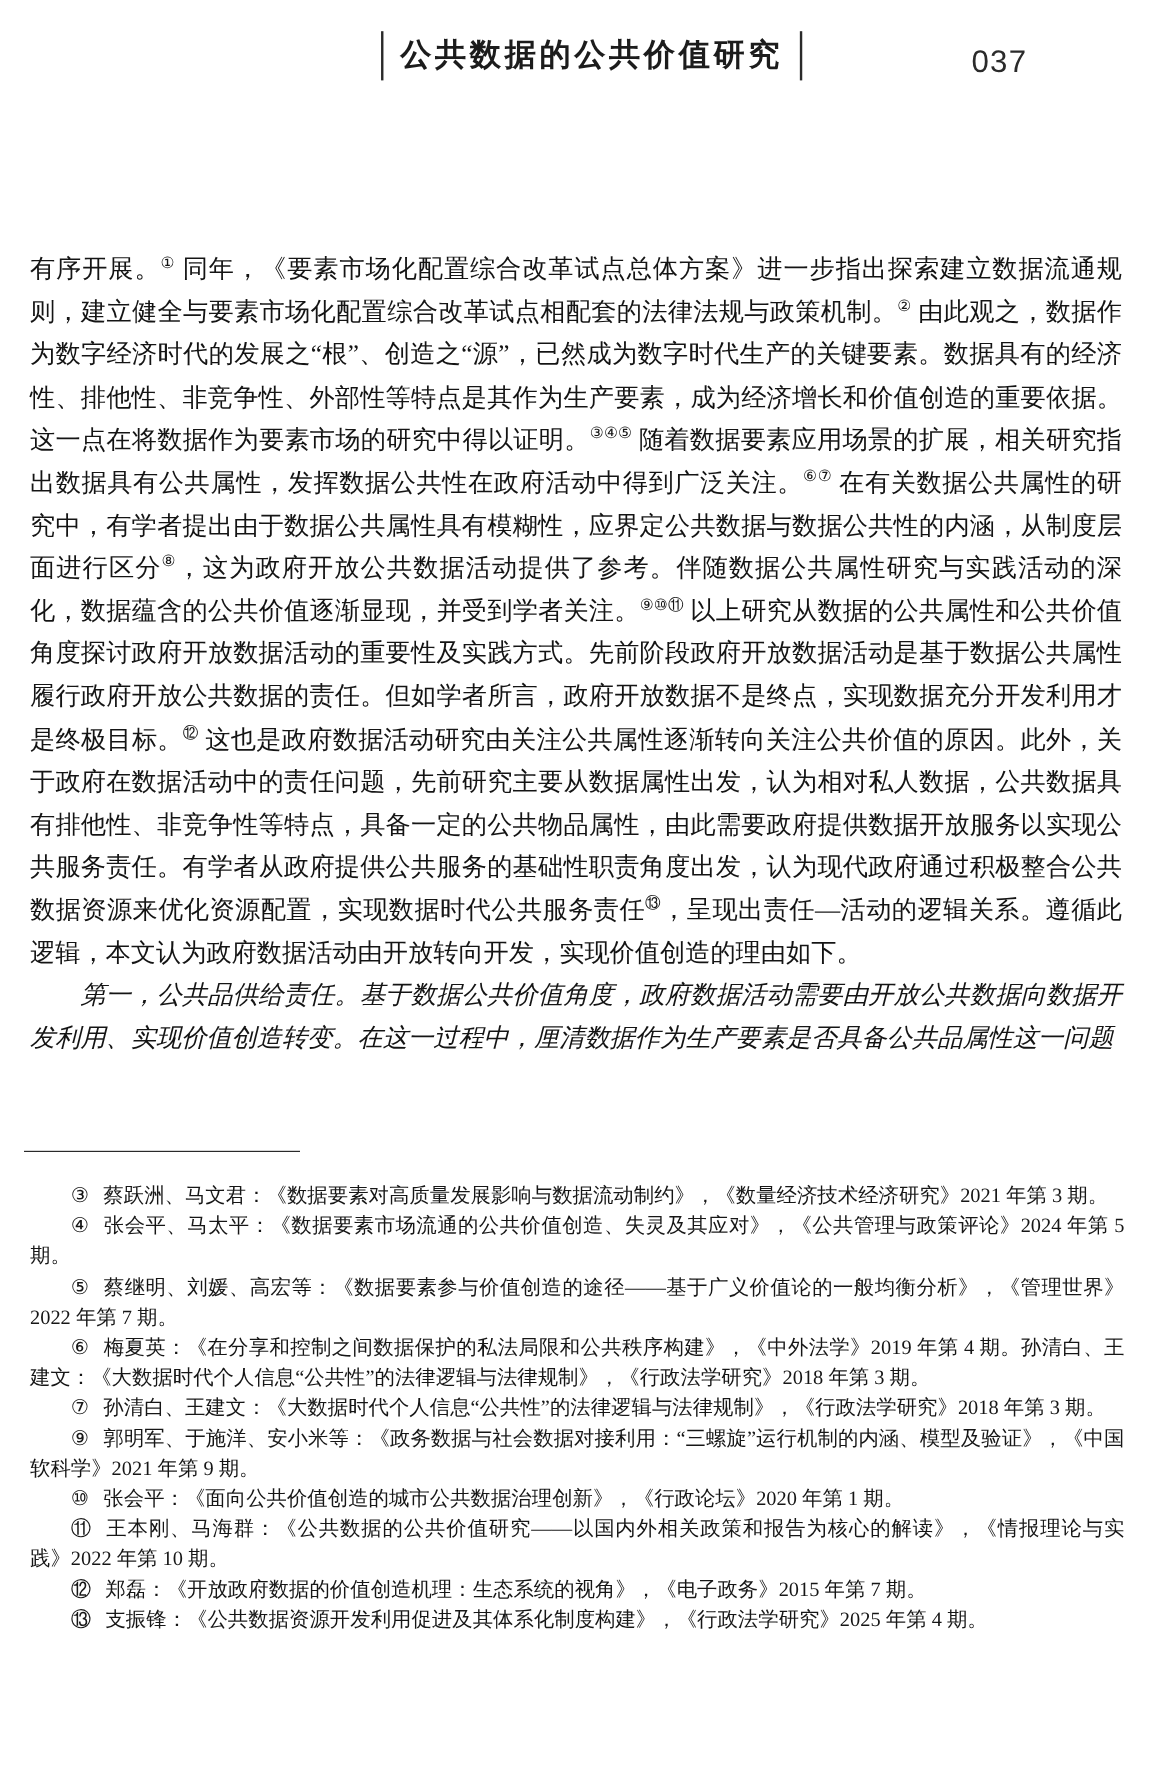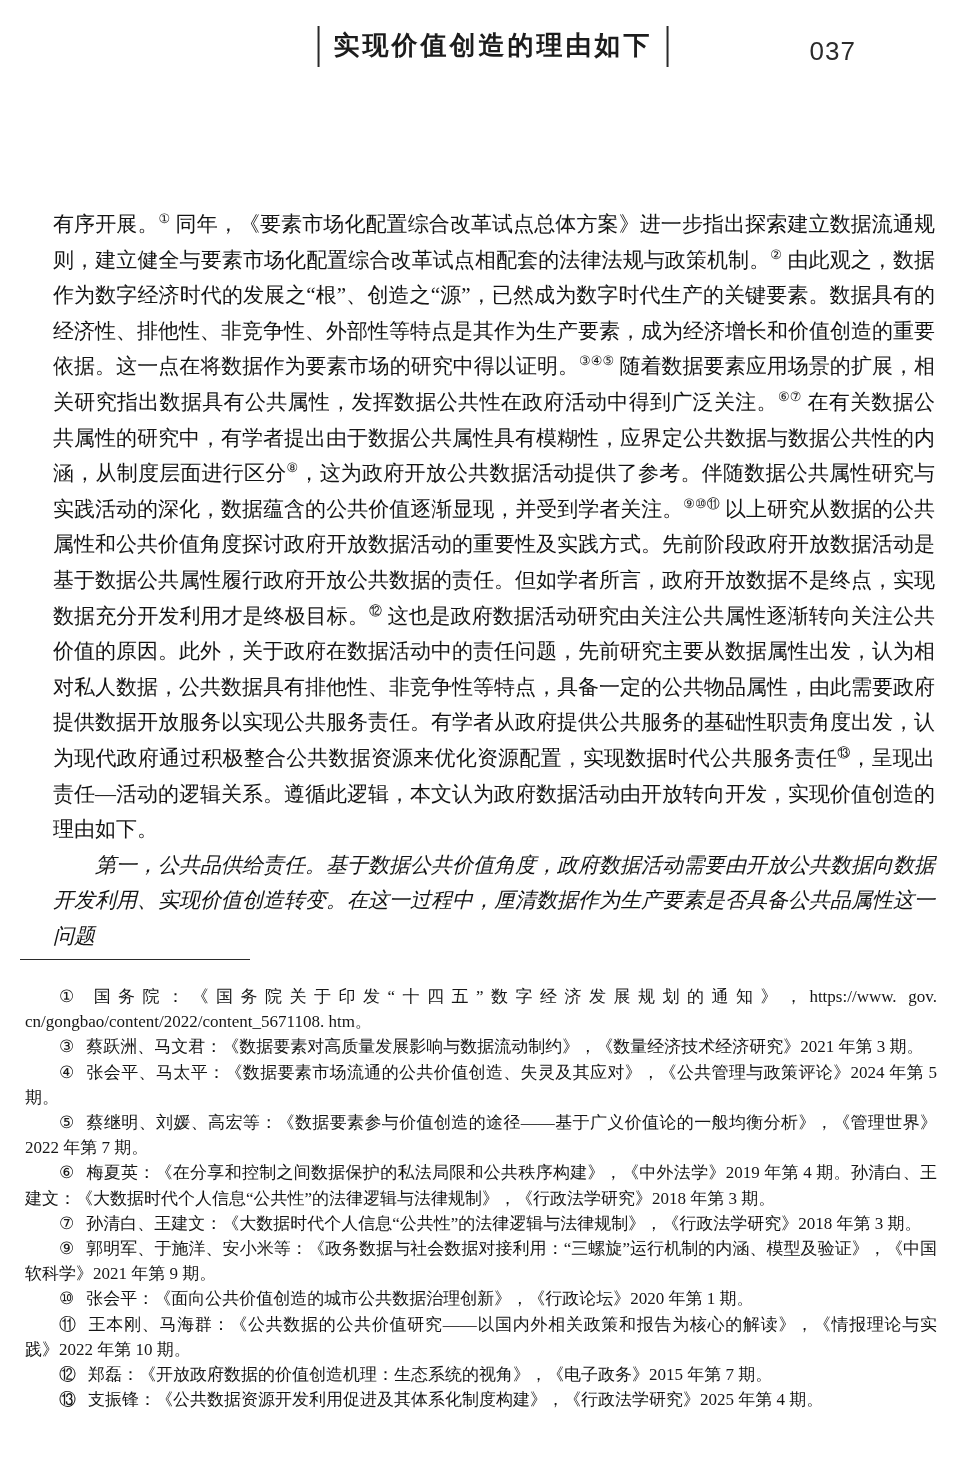--- a/index.html
+++ b/index.html
@@ -54,21 +54,20 @@
     position: absolute;
     top: 207px;
     left: 25px;
     width: 910px;
   }
   .article-body p.para {
     font-size: 21px;
     line-height: 35.6px;
     text-align: justify;
     color: #141414;
-    margin-left: 28px;
   }
   .article-body p.para.indent { text-indent: 2em; font-style: italic; }
   .article-body sup {
     font-size: 13px;
     line-height: 0;
     vertical-align: super;
     letter-spacing: 0;
   }
   
   .fn-separator {
@@ -94,34 +93,33 @@
   }
   .fn-marker { margin-right: 0.7em; }
 </style>
 </head>
 <body>
 
 <div class="page">
 
   <header class="page-header">
     <div class="header-title-wrap">
-      <span class="section-title">实现价值创造的理由如下</span>
+      <span class="section-title">公共数据的公共价值研究</span>
     </div>
     <div class="page-number">037</div>
   </header>
 
   <main class="article-body" id="article-body">
       <p class="para">有序开展。<sup>①</sup> 同年，《要素市场化配置综合改革试点总体方案》进一步指出探索建立数据流通规则，建立健全与要素市场化配置综合改革试点相配套的法律法规与政策机制。<sup>②</sup> 由此观之，数据作为数字经济时代的发展之“根”、创造之“源”，已然成为数字时代生产的关键要素。数据具有的经济性、排他性、非竞争性、外部性等特点是其作为生产要素，成为经济增长和价值创造的重要依据。这一点在将数据作为要素市场的研究中得以证明。<sup>③④⑤</sup> 随着数据要素应用场景的扩展，相关研究指出数据具有公共属性，发挥数据公共性在政府活动中得到广泛关注。<sup>⑥⑦</sup> 在有关数据公共属性的研究中，有学者提出由于数据公共属性具有模糊性，应界定公共数据与数据公共性的内涵，从制度层面进行区分<sup>⑧</sup>，这为政府开放公共数据活动提供了参考。伴随数据公共属性研究与实践活动的深化，数据蕴含的公共价值逐渐显现，并受到学者关注。<sup>⑨⑩⑪</sup> 以上研究从数据的公共属性和公共价值角度探讨政府开放数据活动的重要性及实践方式。先前阶段政府开放数据活动是基于数据公共属性履行政府开放公共数据的责任。但如学者所言，政府开放数据不是终点，实现数据充分开发利用才是终极目标。<sup>⑫</sup> 这也是政府数据活动研究由关注公共属性逐渐转向关注公共价值的原因。此外，关于政府在数据活动中的责任问题，先前研究主要从数据属性出发，认为相对私人数据，公共数据具有排他性、非竞争性等特点，具备一定的公共物品属性，由此需要政府提供数据开放服务以实现公共服务责任。有学者从政府提供公共服务的基础性职责角度出发，认为现代政府通过积极整合公共数据资源来优化资源配置，实现数据时代公共服务责任<sup>⑬</sup>，呈现出责任—活动的逻辑关系。遵循此逻辑，本文认为政府数据活动由开放转向开发，实现价值创造的理由如下。</p>
       <p class="para indent">第一，公共品供给责任。基于数据公共价值角度，政府数据活动需要由开放公共数据向数据开发利用、实现价值创造转变。在这一过程中，厘清数据作为生产要素是否具备公共品属性这一问题</p>
     </main>
 
   <div class="fn-separator"></div>
 
   <section class="footnotes" id="footnotes">
-      <p class="footnote"><span class="fn-marker">①</span>国务院：《国务院关于印发“十四五”数字经济发展规划的通知》，https://www. gov. cn/gongbao/content/2022/content_5671108. htm。</p>
       <p class="footnote"><span class="fn-marker">③</span>蔡跃洲、马文君：《数据要素对高质量发展影响与数据流动制约》，《数量经济技术经济研究》2021 年第 3 期。</p>
       <p class="footnote"><span class="fn-marker">④</span>张会平、马太平：《数据要素市场流通的公共价值创造、失灵及其应对》，《公共管理与政策评论》2024 年第 5 期。</p>
       <p class="footnote"><span class="fn-marker">⑤</span>蔡继明、刘媛、高宏等：《数据要素参与价值创造的途径——基于广义价值论的一般均衡分析》，《管理世界》2022 年第 7 期。</p>
       <p class="footnote"><span class="fn-marker">⑥</span>梅夏英：《在分享和控制之间数据保护的私法局限和公共秩序构建》，《中外法学》2019 年第 4 期。孙清白、王建文：《大数据时代个人信息“公共性”的法律逻辑与法律规制》，《行政法学研究》2018 年第 3 期。</p>
       <p class="footnote"><span class="fn-marker">⑦</span>孙清白、王建文：《大数据时代个人信息“公共性”的法律逻辑与法律规制》，《行政法学研究》2018 年第 3 期。</p>
       <p class="footnote"><span class="fn-marker">⑨</span>郭明军、于施洋、安小米等：《政务数据与社会数据对接利用：“三螺旋”运行机制的内涵、模型及验证》，《中国软科学》2021 年第 9 期。</p>
       <p class="footnote"><span class="fn-marker">⑩</span>张会平：《面向公共价值创造的城市公共数据治理创新》，《行政论坛》2020 年第 1 期。</p>
       <p class="footnote"><span class="fn-marker">⑪</span>王本刚、马海群：《公共数据的公共价值研究——以国内外相关政策和报告为核心的解读》，《情报理论与实践》2022 年第 10 期。</p>
       <p class="footnote"><span class="fn-marker">⑫</span>郑磊：《开放政府数据的价值创造机理：生态系统的视角》，《电子政务》2015 年第 7 期。</p>
       <p class="footnote"><span class="fn-marker">⑬</span>支振锋：《公共数据资源开发利用促进及其体系化制度构建》，《行政法学研究》2025 年第 4 期。</p>

